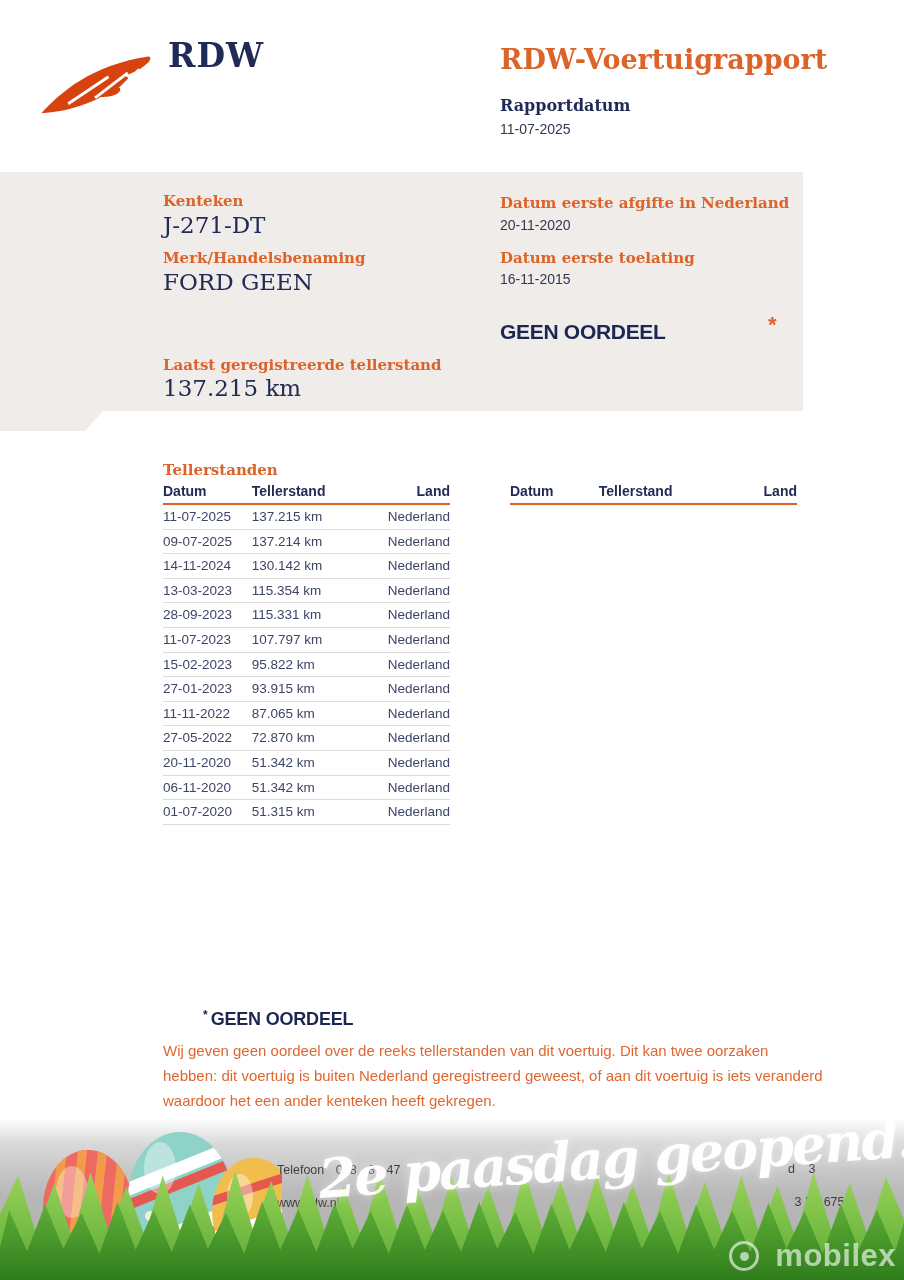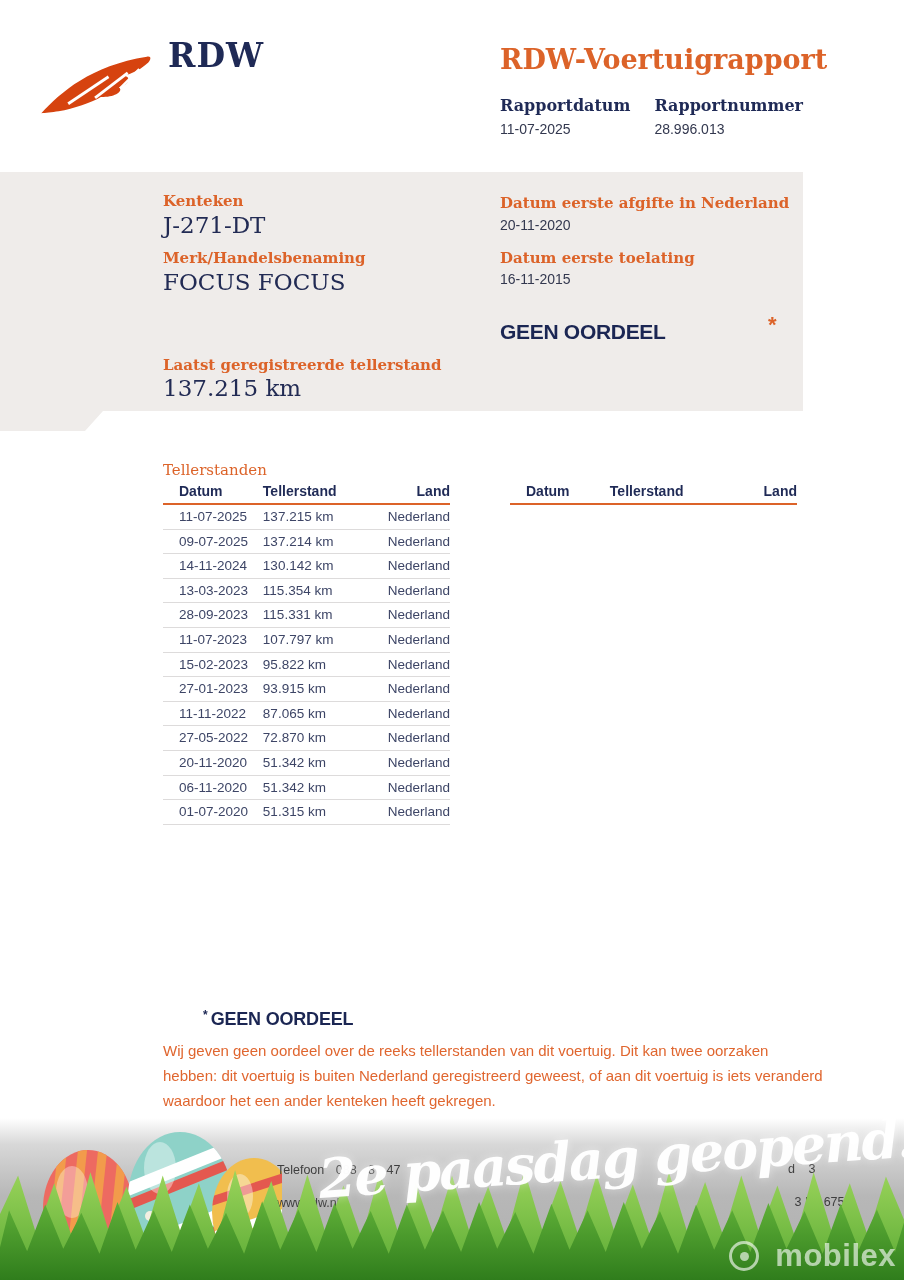--- a/index.html
+++ b/index.html
@@ -21,31 +21,31 @@
   
   .panel{left:0;top:172px;width:803px;height:259px;background:#EFECEA;
          clip-path:polygon(0 0,100% 0,100% 239px,103px 239px,85px 259px,0 259px);}
   .f-label{font-family:"DejaVu Serif",serif;font-weight:700;font-size:15px;color:#DC6329;}
   .f-serif{font-family:"DejaVu Serif",serif;font-size:23px;color:#222B54;}
   .f-sans{font-size:14px;color:#33384F;}
   .oordeel{font-size:21px;font-weight:700;color:#1B2653;letter-spacing:-0.3px;}
   .oordeel-star{font-size:22px;font-weight:700;color:#DC6329;}
 
   
-  .section-title{left:163px;top:461px;font-family:"DejaVu Serif",serif;font-weight:400;
+  .section-title{left:163px;top:461px;font-family:"DejaVu Serif",serif;font-weight:700;
                  font-size:15px;color:#DC6329;}
   .mtable{width:287px;}
   .t1{left:163px;top:483px;}
   .t2{left:510px;top:483px;}
   .thead{display:flex;border-bottom:2px solid #DC6329;padding-bottom:4px;
          font-weight:700;font-size:14px;color:#1F2A56;}
   .trow{display:flex;border-bottom:1px solid #DDDBDB;line-height:23.6px;
         font-size:13.5px;color:#3D4566;}
   .tc,.th{display:block;}
-  .c0,.h0{width:95px;text-align:left;margin-left:16px;}
+  .c0,.h0{width:95px;text-align:left;}
   .c1,.h1{width:110px;text-align:left;}
   .c2,.h2{width:102px;text-align:right;}
 
   
   .footnote-head{left:163px;top:1008px;color:#1B2653;margin-left:40px;}
   .footnote-head .star{font-size:12px;font-weight:700;vertical-align:6px;margin-right:3px;}
   .footnote-head .txt{font-size:18px;font-weight:700;letter-spacing:-0.2px;}
   .footnote-body{left:163px;top:1038px;width:660px;font-size:15px;line-height:25px;color:#E0662F;}
 
   
@@ -88,33 +88,29 @@
 </svg>
 <div class="abs logo-text">RDW</div>
 
 <div class="abs doc-title">RDW-Voertuigrapport</div>
 
 <div class="abs meta">
   <div class="col">
     <span class="lbl">Rapportdatum</span>
     <span class="val">11-07-2025</span>
   </div>
-  <div class="col">
-    <span class="lbl">Rapportnummer</span>
-    <span class="val">28.996.013</span>
-  </div>
 </div>
 
 <div class="abs panel"></div>
 
 <div class="abs f-label" style="left:163px;top:192px">Kenteken</div>
 <div class="abs f-serif" style="left:163px;top:212px">J-271-DT</div>
 
 <div class="abs f-label" style="left:163px;top:249px">Merk/Handelsbenaming</div>
-<div class="abs f-serif" style="left:163px;top:269px">FOCUS FOCUS</div>
+<div class="abs f-serif" style="left:163px;top:269px">FORD GEEN</div>
 
 <div class="abs f-label" style="left:163px;top:356px">Laatst geregistreerde tellerstand</div>
 <div class="abs f-serif" style="left:163px;top:375px">137.215 km</div>
 
 <div class="abs f-label" style="left:500px;top:194px">Datum eerste afgifte in Nederland</div>
 <div class="abs f-sans" style="left:500px;top:217px">20-11-2020</div>
 
 <div class="abs f-label" style="left:500px;top:249px">Datum eerste toelating</div>
 <div class="abs f-sans" style="left:500px;top:271px">16-11-2015</div>
 

